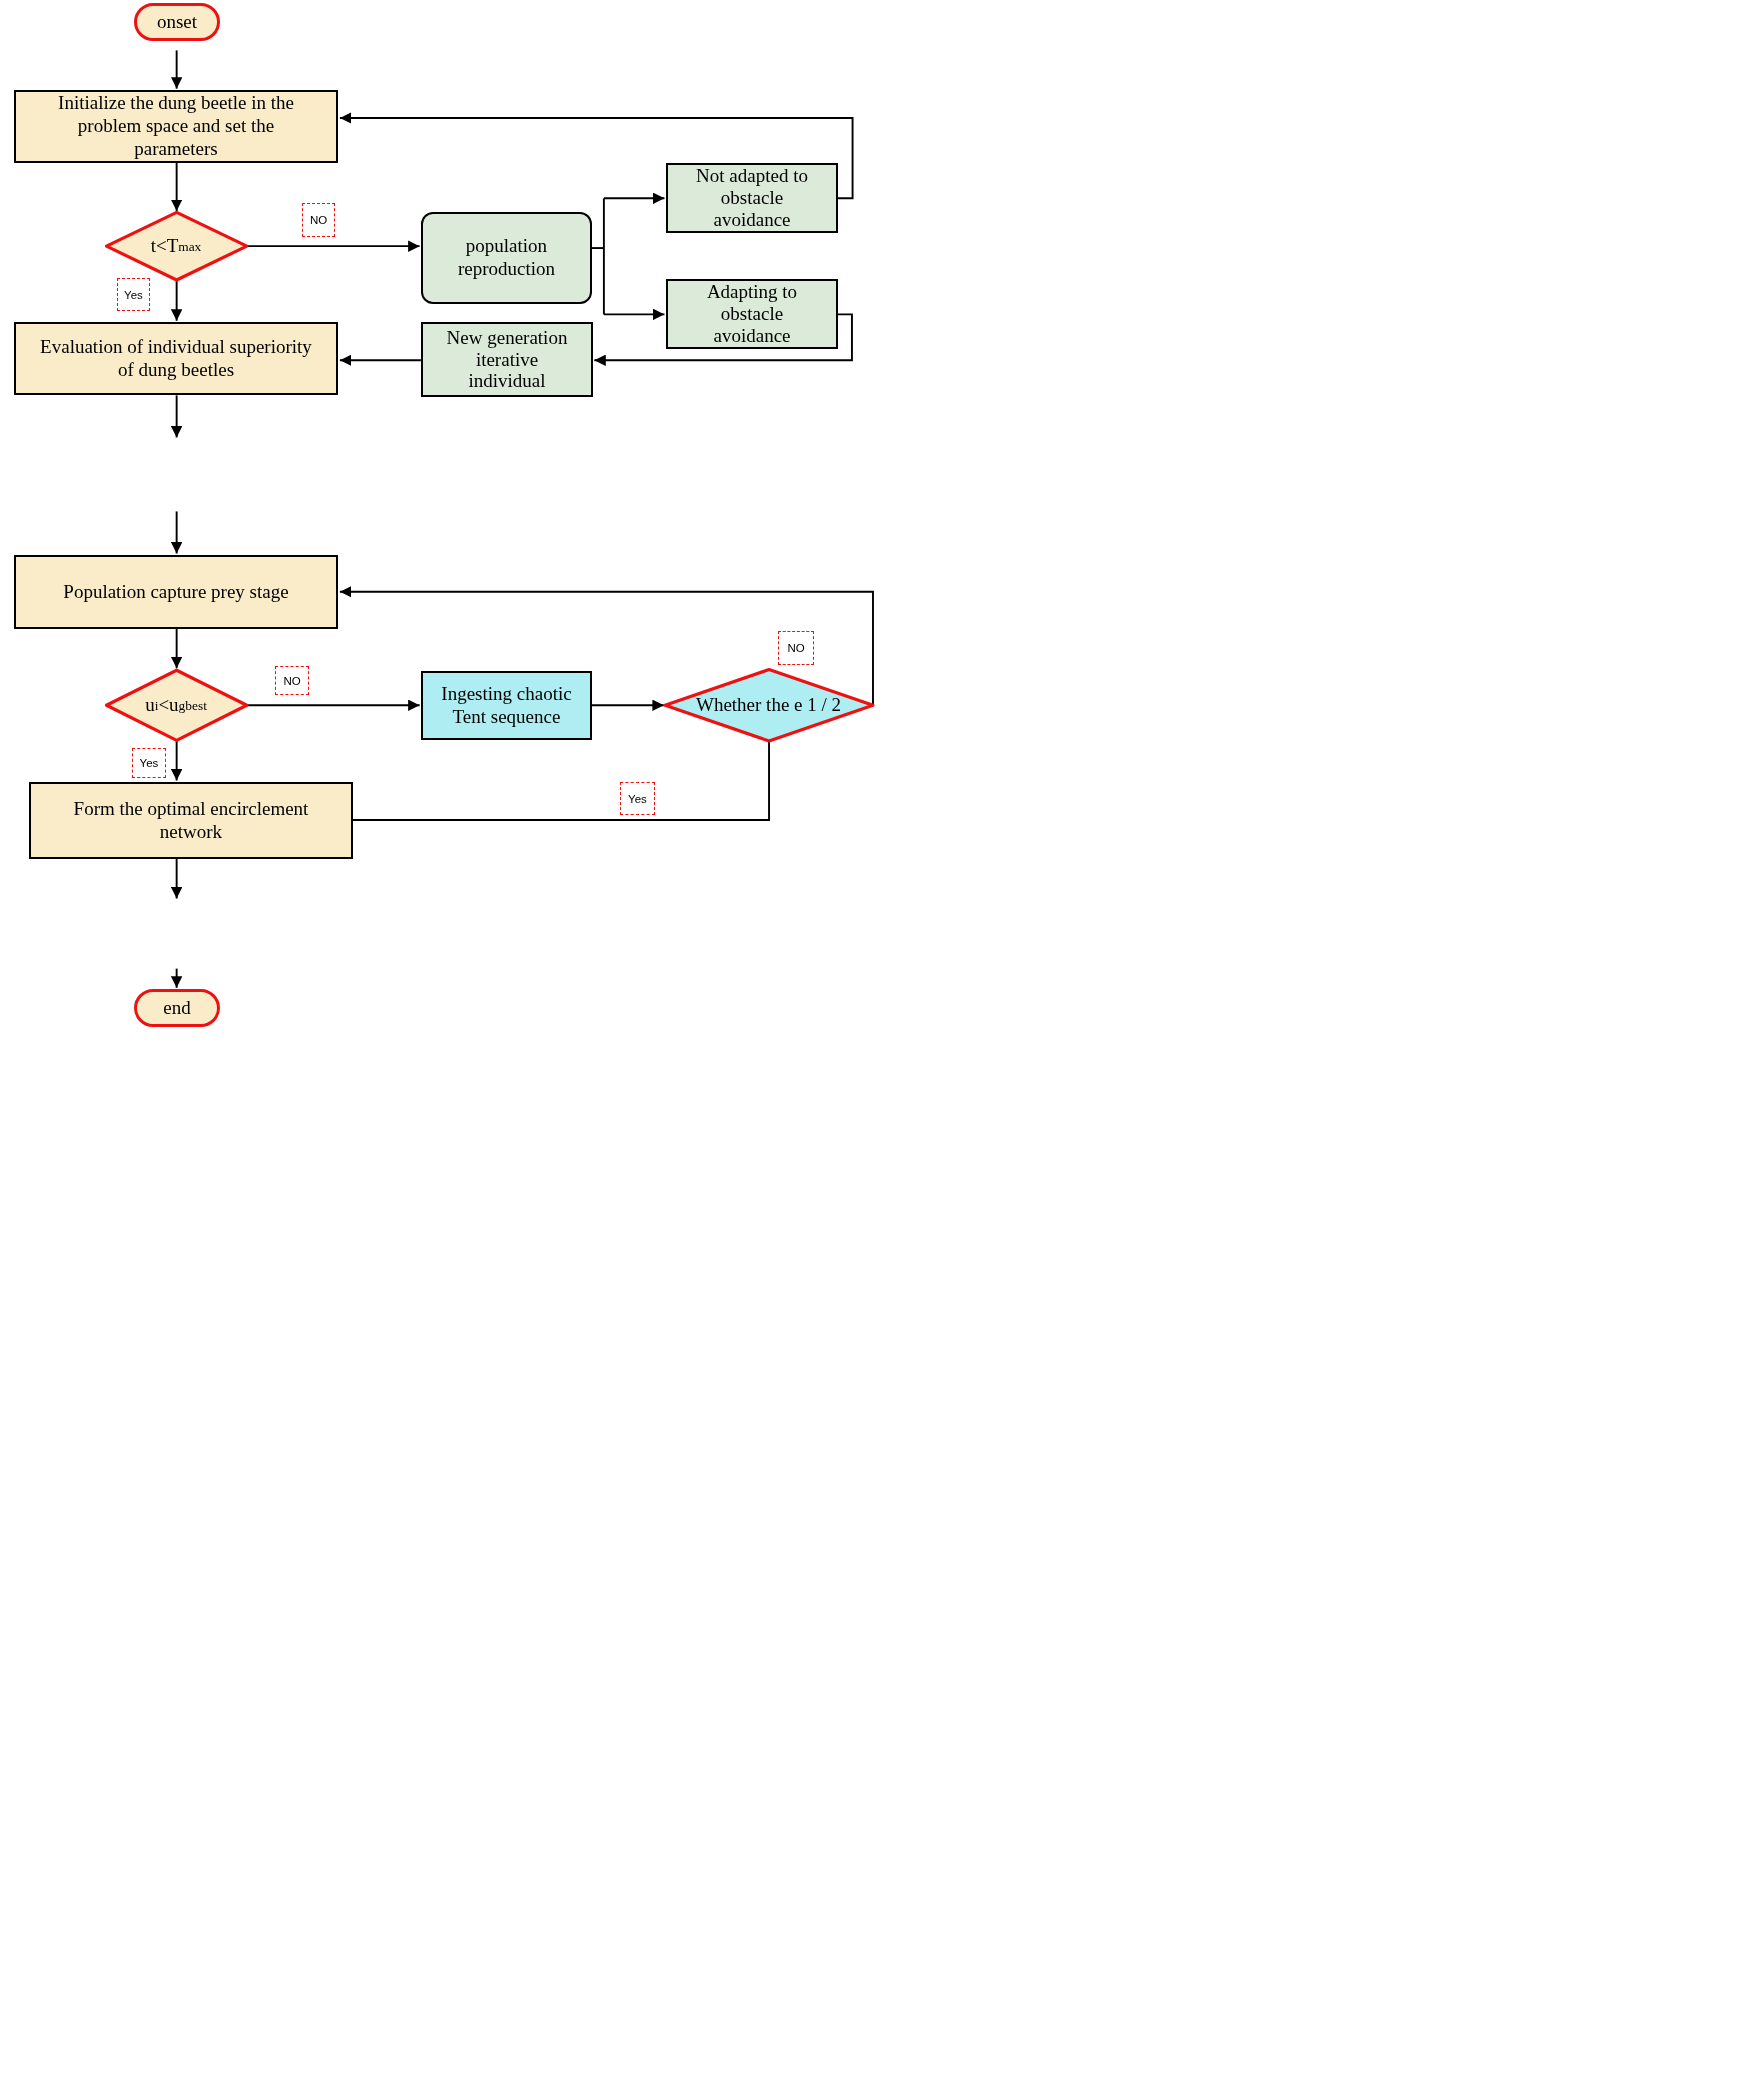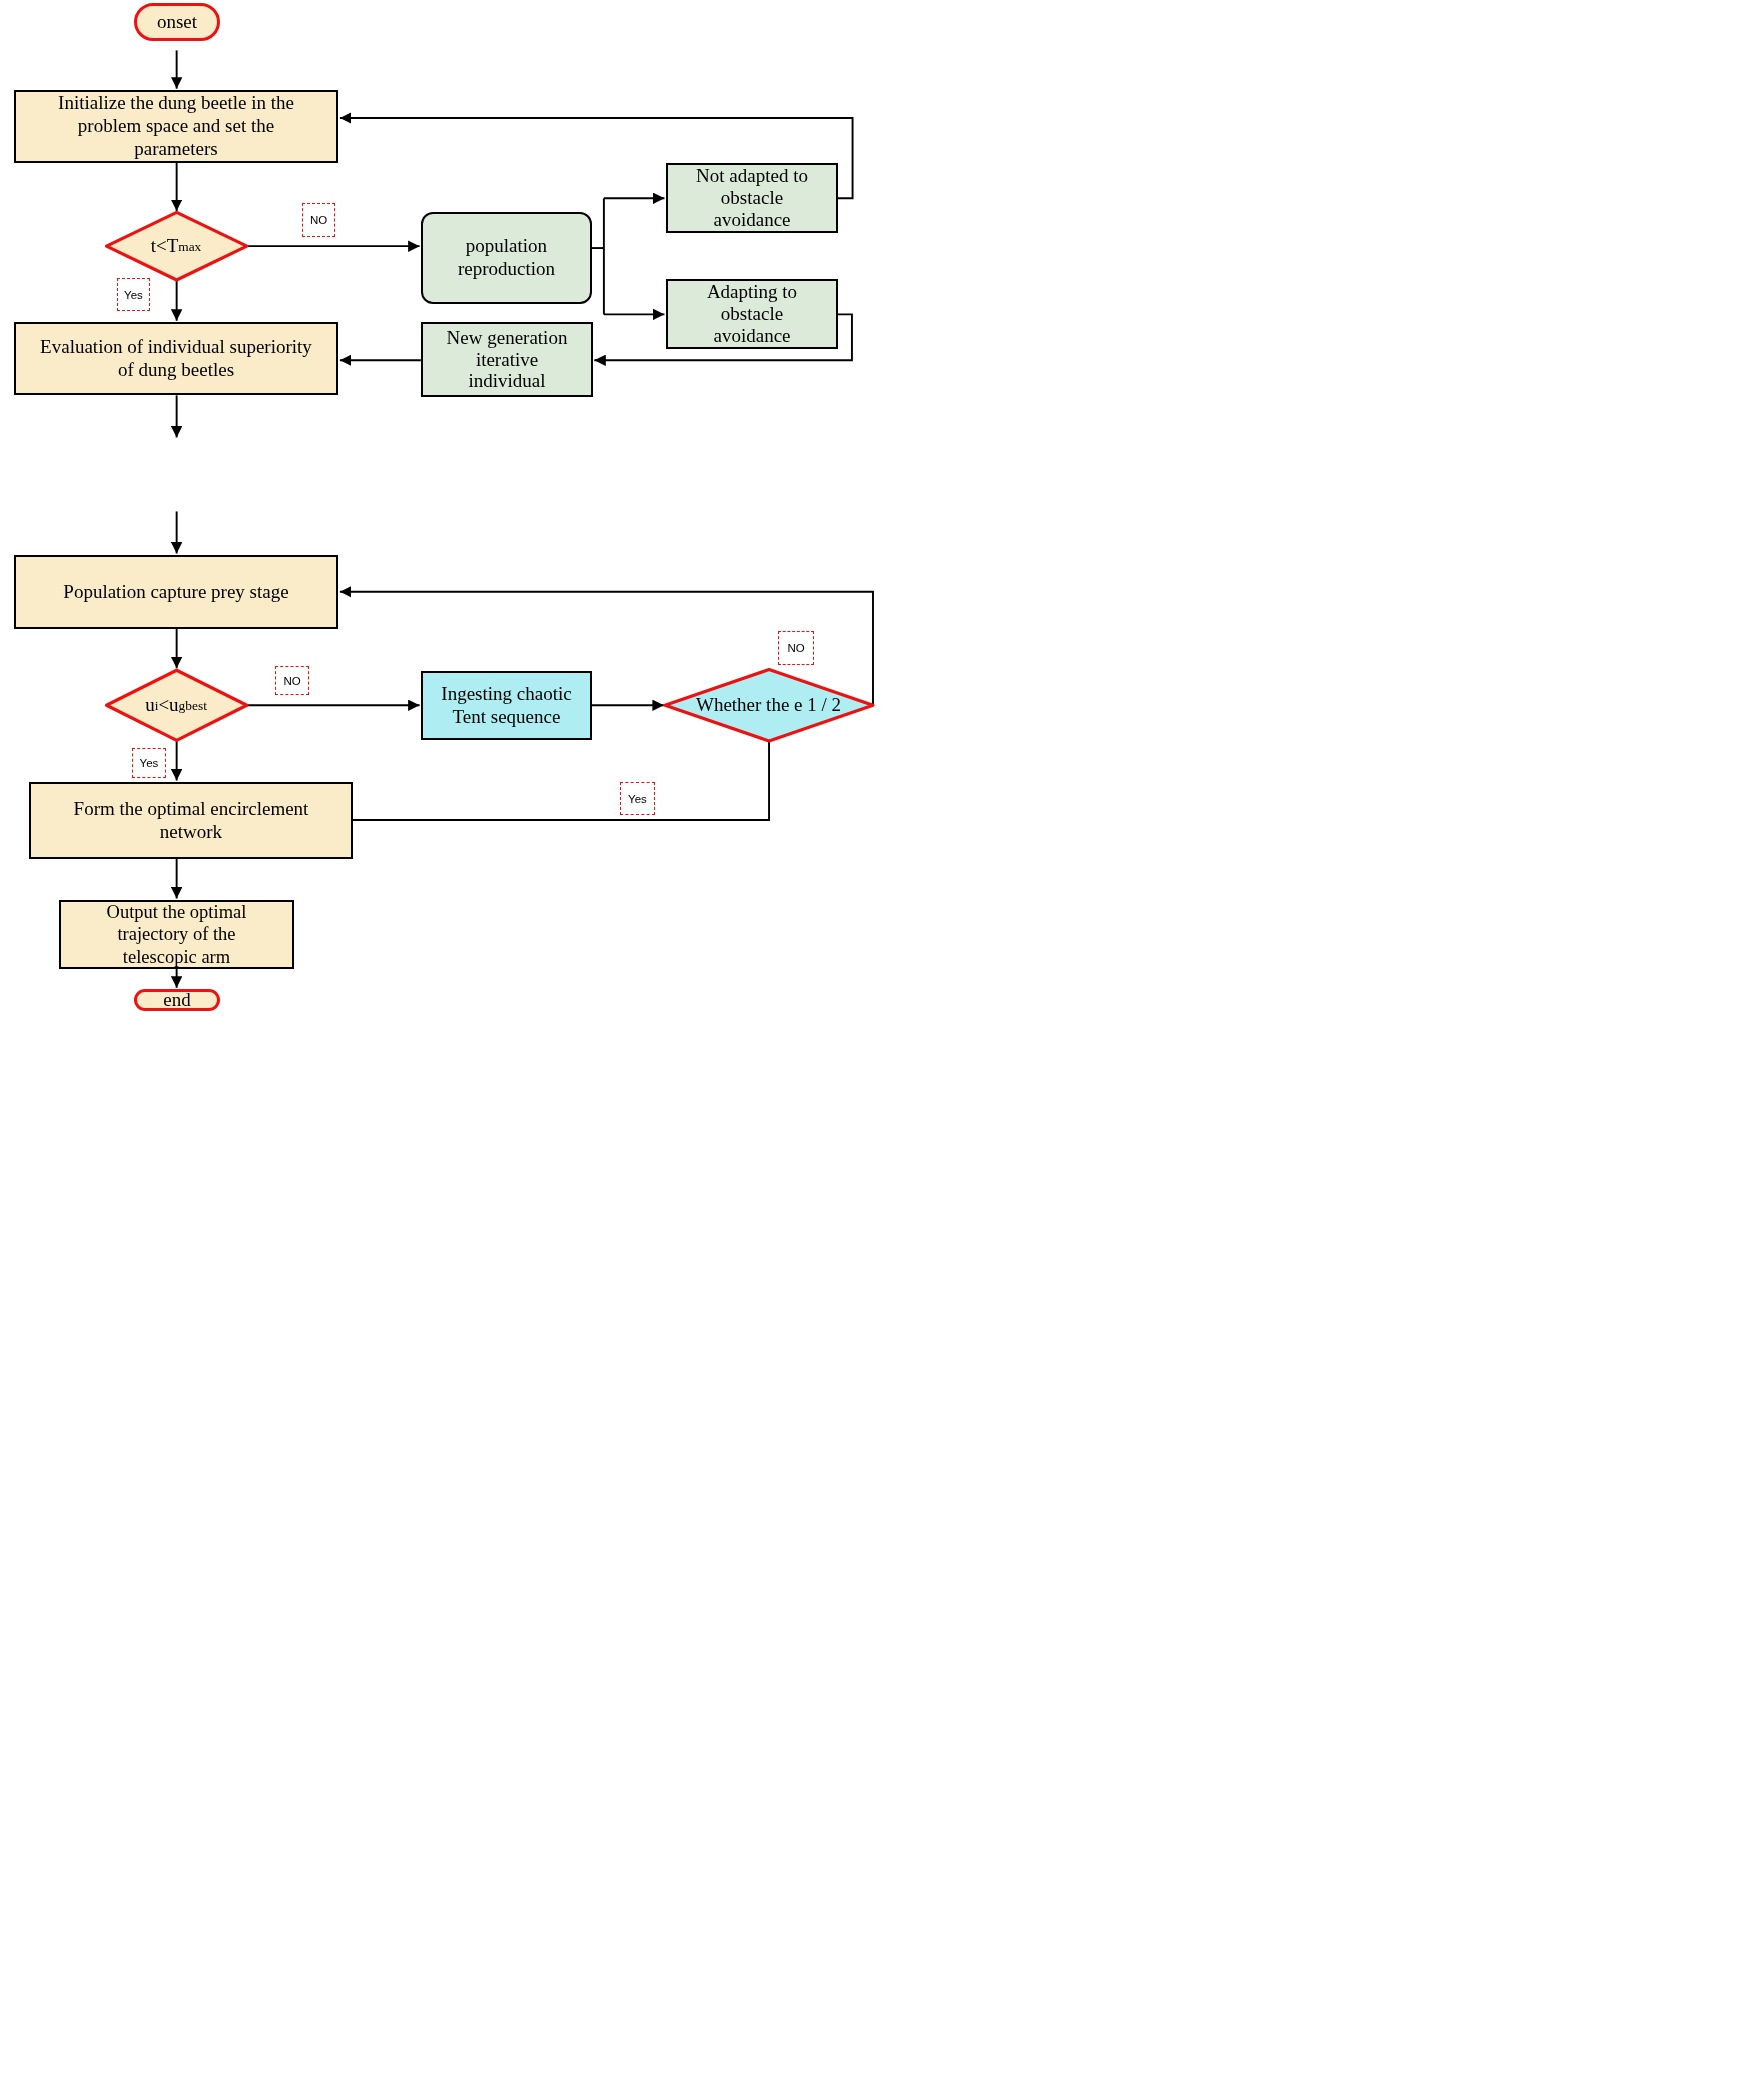--- a/index.html
+++ b/index.html
@@ -82,38 +82,35 @@
 
     <path class="wire" d="M1206,1162 L1206,1286 L533,1286" marker-end="url(#ah)"></path>
 
     <polygon class="shape" fill="var(--cream)" points="277,333 387,386 277,439 167,386"></polygon>
     <polygon class="shape" fill="var(--cream)" points="277,1051 387,1106 277,1161 167,1106"></polygon>
     <polygon class="shape" fill="var(--cyan)" points="1206,1050 1369,1106 1206,1162 1043,1106"></polygon>
   </svg>
 
   <div class="node terminal" style="left:134px;top:3px;width:86px;height:38px;">onset</div>
 
-  <div class="node terminal" style="left:134px;top:989px;width:86px;height:22px;">end</div>
+  <div class="node terminal" style="left:134px;top:989px;width:86px;height:38px;">end</div>
 
   <div class="node" style="left:14px;top:90px;width:324px;height:73px;">Initialize the dung beetle in the
 problem space and set the
 parameters</div>
 
   <div class="node" style="left:14px;top:322px;width:324px;height:73px;">Evaluation of individual superiority
 of dung beetles</div>
 
 
   <div class="node" style="left:14px;top:555px;width:324px;height:74px;">Population capture prey stage</div>
 
   <div class="node" style="left:29px;top:782px;width:324px;height:77px;">Form the optimal encirclement
 network</div>
 
-  <div class="node" style="left:59px;top:900px;width:235px;height:69px;font-size:18.5px;">Output the optimal
-trajectory of the
-telescopic arm</div>
 
   <div class="node greenbox" style="left:421px;top:212px;width:171px;height:92px;border-radius:12px;">population
 reproduction</div>
 
   <div class="node greenbox" style="left:666px;top:163px;width:172px;height:70px;line-height:1.15;">Not adapted to
 obstacle
 avoidance</div>
 
   <div class="node greenbox" style="left:666px;top:279px;width:172px;height:70px;line-height:1.15;">Adapting to
 obstacle

